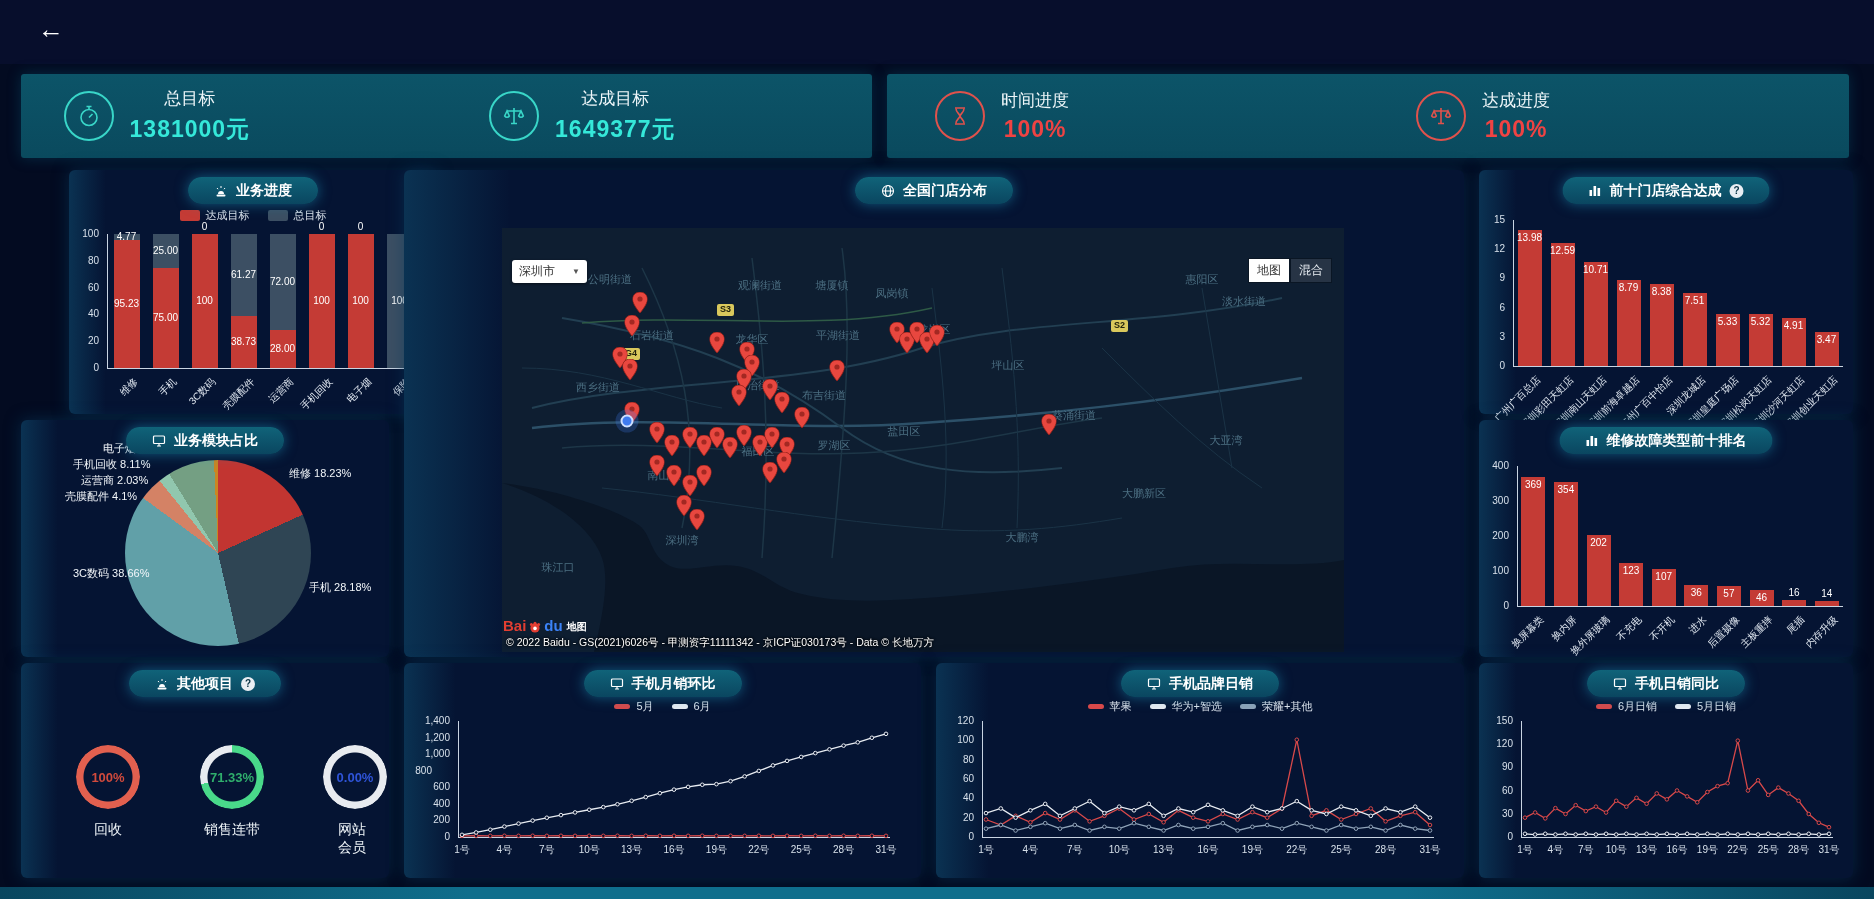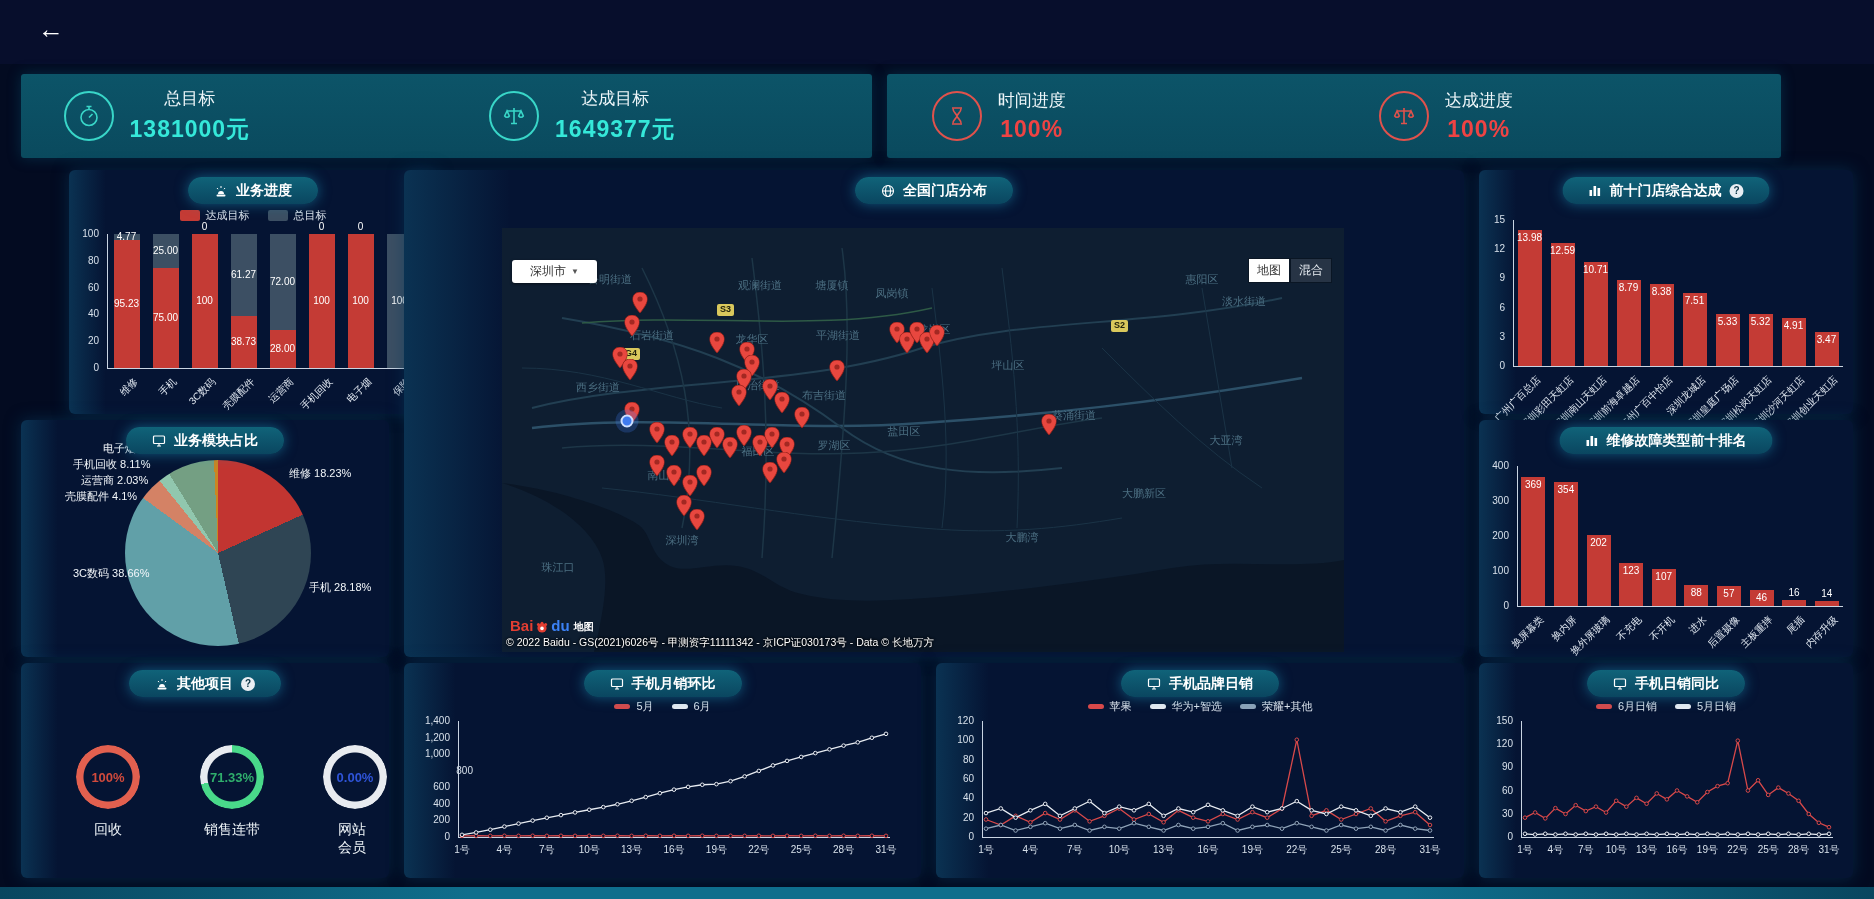--- a/index.html
+++ b/index.html
@@ -57,28 +57,28 @@
   .ringl{position:absolute;font-size:14px;color:#eef4f8;transform:translateX(-50%);}
   
   .map-box{position:absolute;left:98px;top:58px;width:842px;height:424px;background:#0d1d30;overflow:hidden;}
   .dlab{position:absolute;font-size:11px;color:#4c6f82;white-space:nowrap;transform:translateX(-50%);}
   .shield{position:absolute;background:#d9c85c;color:#23230d;font-size:9px;font-weight:bold;
     padding:1px 3px;border-radius:2px;line-height:1.1;}
   .pin{position:absolute;width:15px;height:21px;transform:translate(-50%,-100%);cursor:pointer;}
   .locator{position:absolute;width:9px;height:9px;border-radius:50%;background:#3f7bf0;border:2px solid #cfe0ff;
     box-shadow:0 0 0 5px rgba(63,123,240,.25);transform:translate(-50%,-50%);}
   .city-sel{position:absolute;left:10px;top:32px;background:#fff;color:#333;font-size:12px;
-    padding:3px 18px;border-radius:3px;display:flex;align-items:center;gap:5px;cursor:pointer;
+    padding:3px 7px;border-radius:3px;display:flex;align-items:center;gap:17px;cursor:pointer;
     box-shadow:0 1px 3px rgba(0,0,0,.5);}
   .city-sel .car{font-size:8px;color:#555;}
   .map-ctl{position:absolute;right:12px;top:30px;display:flex;}
   .mbtn{font-size:12px;padding:3px 8px;cursor:pointer;border:1px solid #0a1624;}
   .mbtn.active{background:#fff;color:#333;}
   .mbtn.dim{background:#273445;color:#e8edf2;}
-  .baidu-logo{position:absolute;left:8px;bottom:18px;display:flex;align-items:flex-end;gap:2px;font-weight:bold;}
+  .baidu-logo{position:absolute;left:1px;bottom:18px;display:flex;align-items:flex-end;gap:2px;font-weight:bold;}
   .attrib{position:absolute;left:4px;bottom:2px;font-size:10.5px;color:#fff;text-shadow:0 0 3px #000,0 0 2px #000;white-space:nowrap;}
   .bottom-strip{position:absolute;left:0;bottom:0;width:100%;height:12px;
     background:linear-gradient(90deg,#09465f,#0f6e8c 25%,#0f6e8c 75%,#09465f);}
   svg{display:block;}
 </style>
 </head>
 <body>
 
 <div class="screen">
 
@@ -108,21 +108,21 @@
             <path d="M19 7 l-2.3 5 a2.8 2.8 0 0 0 4.6 0 Z"></path>
         </svg>
       </div>
       <div class="kpi-txt">
         <div class="kpi-label">达成目标</div>
         <div class="kpi-value v-teal">1649377元</div>
       </div>
     </div>
   </div>
 
-  <div class="kpi-card" style="left:887px;width:894px;">
+  <div class="kpi-card" style="left:887px;width:962px;">
     <div class="kpi-item">
       <div class="kpi-icon red">
         <svg width="24" height="24" viewBox="0 0 24 24" fill="none" stroke="currentColor" stroke-width="1.6">
           <path d="M7 4 h10 M7 20 h10"></path>
             <path d="M8 4.5 c0 4 3.2 4.5 4 7.5 c-.8 3-4 3.5-4 7.5"></path>
           <path d="M16 4.5 c0 4-3.2 4.5-4 7.5 c.8 3 4 3.5 4 7.5"></path>
         </svg>
       </div>
       <div class="kpi-txt">
         <div class="kpi-label">时间进度</div>
@@ -641,21 +641,21 @@
         <div class="bar" style="left: 107.5px; top: 115.3px; width: 24px; height: 70.7px; background: rgb(196, 59, 53);"></div>
         <div class="blab" style="left: 119.5px; top: 117.3px;">202</div>
         <div class="xlab" style="left: 123.5px; top: 193px;">换外屏玻璃</div>
         <div class="bar" style="left: 140.1px; top: 142.95px; width: 24px; height: 43.05px; background: rgb(196, 59, 53);"></div>
         <div class="blab" style="left: 152.1px; top: 144.95px;">123</div>
         <div class="xlab" style="left: 156.1px; top: 193px;">不充电</div>
         <div class="bar" style="left: 172.7px; top: 148.55px; width: 24px; height: 37.45px; background: rgb(196, 59, 53);"></div>
         <div class="blab" style="left: 184.7px; top: 150.55px;">107</div>
         <div class="xlab" style="left: 188.7px; top: 193px;">不开机</div>
         <div class="bar" style="left: 205.3px; top: 165.35px; width: 24px; height: 20.65px; background: rgb(196, 59, 53);"></div>
-        <div class="blab" style="left: 217.3px; top: 167.35px;">88</div>
+        <div class="blab" style="left: 217.3px; top: 167.35px;">36</div>
         <div class="xlab" style="left: 221.3px; top: 193px;">进水</div>
         <div class="bar" style="left: 237.9px; top: 166.05px; width: 24px; height: 19.95px; background: rgb(196, 59, 53);"></div>
         <div class="blab" style="left: 249.9px; top: 168.05px;">57</div>
         <div class="xlab" style="left: 253.9px; top: 193px;">后置摄像</div>
         <div class="bar" style="left: 270.5px; top: 169.9px; width: 24px; height: 16.1px; background: rgb(196, 59, 53);"></div>
         <div class="blab" style="left: 282.5px; top: 171.9px;">46</div>
         <div class="xlab" style="left: 286.5px; top: 193px;">主板重摔</div>
         <div class="bar" style="left: 303.1px; top: 180.4px; width: 24px; height: 5.6px; background: rgb(196, 59, 53);"></div>
         <div class="blab" style="left: 315.1px; top: 167.4px;">16</div>
         <div class="xlab" style="left: 319.1px; top: 193px;">尾插</div>
@@ -681,21 +681,21 @@
           </div>
           <div class="item">
             <div class="ldot" style="background: rgb(232, 236, 242);"></div>
             <div>6月</div>
           </div>
         </div>
         <div class="ytick" style="left: 0px; top: 168px; width: 46px;">0</div>
         <div class="ytick" style="left: 0px; top: 151.429px; width: 46px;">200</div>
         <div class="ytick" style="left: 0px; top: 134.857px; width: 46px;">400</div>
         <div class="ytick" style="left: 0px; top: 118.286px; width: 46px;">600</div>
-        <div class="ytick" style="left: 0px; top: 101.714px; width: 69px;">800</div>
+        <div class="ytick" style="left: 0px; top: 101.714px; width: 28px;">800</div>
         <div class="ytick" style="left: 0px; top: 85.1429px; width: 46px;">1,000</div>
         <div class="ytick" style="left: 0px; top: 68.5714px; width: 46px;">1,200</div>
         <div class="ytick" style="left: 0px; top: 52px; width: 46px;">1,400</div>
         <div class="axisv" style="left: 54px; top: 58px; height: 116px;"></div>
         <div class="axish" style="left: 54px; top: 174px; width: 432px;"></div>
         <svg width="432" height="116" style="position: absolute; left: 54px; top: 58px; overflow: visible;">
           <polyline points="4,114.84285714285714 18.133333333333333,114.76428571428572 32.266666666666666,114.84285714285714 46.4,114.76428571428572 60.53333333333333,114.84285714285714 74.66666666666667,114.76428571428572 88.8,114.84285714285714 102.93333333333334,114.76428571428572 117.06666666666666,114.84285714285714 131.2,114.76428571428572 145.33333333333334,114.84285714285714 159.46666666666667,114.76428571428572 173.6,114.84285714285714 187.73333333333332,114.76428571428572 201.86666666666667,114.84285714285714 216,114.76428571428572 230.13333333333333,114.84285714285714 244.26666666666668,114.76428571428572 258.4,114.84285714285714 272.53333333333336,114.76428571428572 286.6666666666667,114.84285714285714 300.8,114.76428571428572 314.93333333333334,114.84285714285714 329.06666666666666,114.76428571428572 343.2,114.84285714285714 357.3333333333333,114.76428571428572 371.46666666666664,114.84285714285714 385.6,114.76428571428572 399.73333333333335,114.84285714285714 413.8666666666667,114.76428571428572 428,114.84285714285714" fill="none" stroke="#d8494a" stroke-width="1.3"></polyline>
           <circle cx="4" cy="114.84285714285714" r="1.8" fill="#07122e" stroke="#d8494a" stroke-width="1"></circle>
           <circle cx="18.133333333333333" cy="114.76428571428572" r="1.8" fill="#07122e" stroke="#d8494a" stroke-width="1"></circle>
           <circle cx="32.266666666666666" cy="114.84285714285714" r="1.8" fill="#07122e" stroke="#d8494a" stroke-width="1"></circle>

